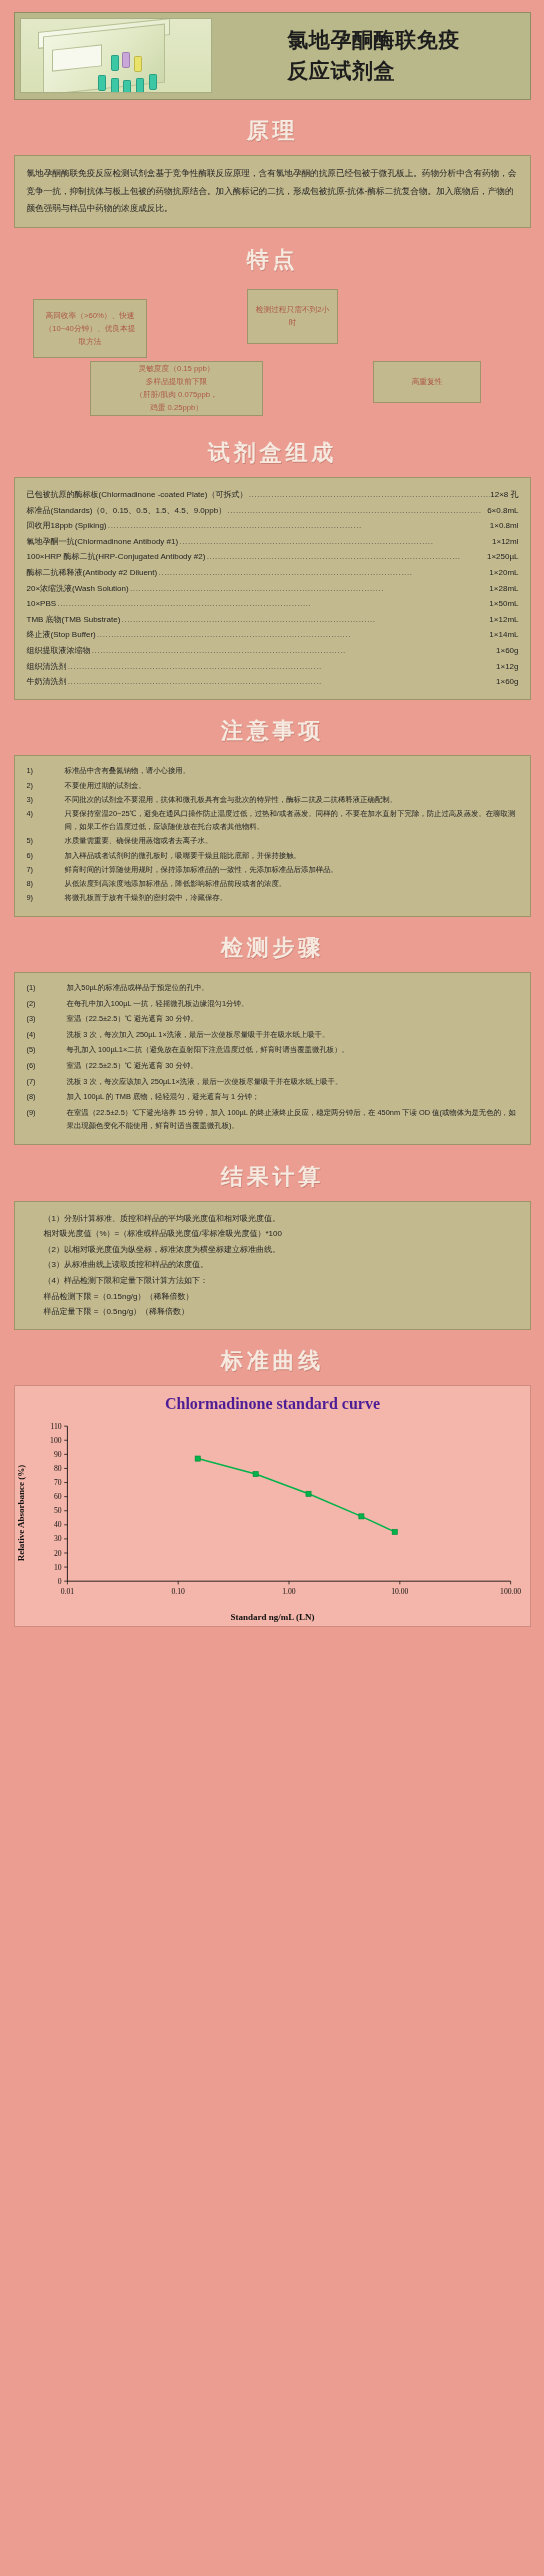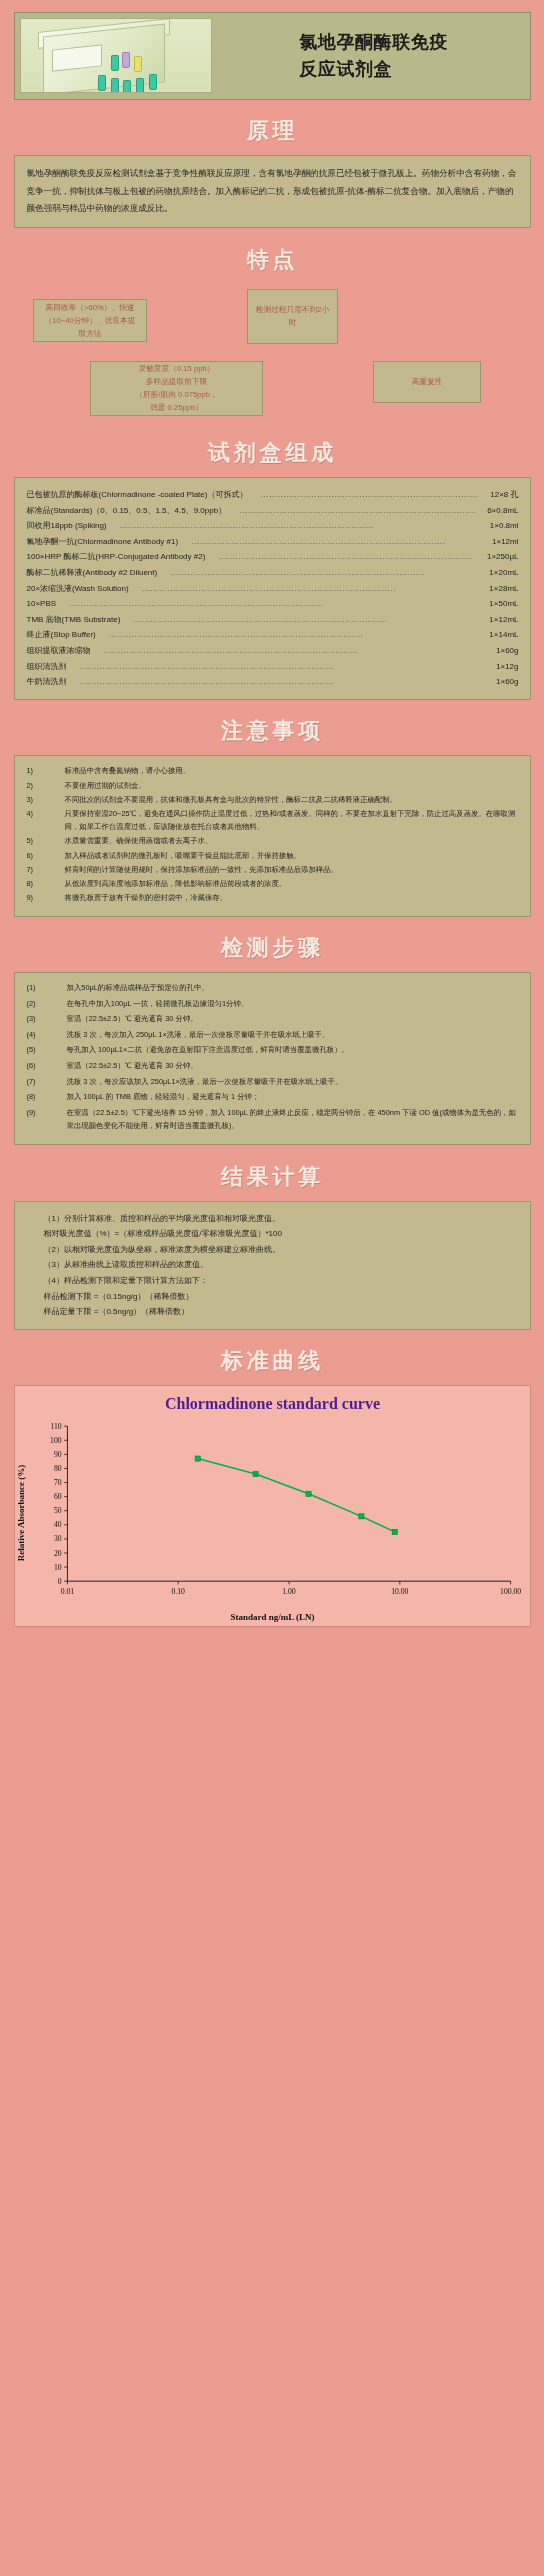--- a/index.html
+++ b/index.html
@@ -50,21 +50,21 @@
   .plate {
     position:absolute; left:31px; top:28px; width:50px; height:22px;
     background:#f7f9ee; border:0.6px solid #b6bf93; transform: skewY(-6deg);
   }
   .header-title {
     flex: 1;
     display:flex; align-items:center; justify-content:center;
     padding: 0 10.2px;
   }
   .header-title h1 {
-    font-size: 18px;
+    font-size: 21px;
     line-height: 1.45;
     margin:0;
     color: #1d1d1d;
     font-weight: bold;
     letter-spacing: 0.6px;
     text-align: left;
   }
   
   .sec-title {
     text-align:center;
@@ -94,31 +94,30 @@
     position: absolute;
     background: #c2b98f;
     border: 0.6px solid #9d9568;
     color: #ad5a48;
     font-size: 7.7px;
     line-height: 1.7;
     padding: 6.4px 7.7px;
     text-align: center;
     display:flex; align-items:center; justify-content:center;
   }
-  #feat0 { left: 19px;  top: 15.4px;  width: 114px; height: 43px; }
+  #feat0 { left: 19px;  top: 15.4px;  width: 114px; height: 59px; }
   #feat1 { left: 233px; top: 5.1px;   width: 91px; height: 55px; }
   #feat2 { left: 76px; top: 77px; width: 173px; height: 55px; }
   #feat3 { left: 359px; top: 77px; width: 108px; height: 42px; }
   
   .comp-row {
     display: flex;
     white-space: nowrap;
     font-size: 8px;
     line-height: 1.95;
-    gap: 12px;
   }
   .comp-name { flex: 0 0 auto; }
   .comp-dots { flex: 1 1 auto; overflow: hidden; letter-spacing: 0.6px; padding: 0 1.3px; color:#4a4a3a; }
   .comp-qty { flex: 0 0 auto; }
   
   .num-row { display:flex; font-size: 7.4px; line-height: 1.75; margin-bottom:1.3px; }
   .num-idx { flex: 0 0 22px; }
   .num-txt { flex: 1; margin-left: 16px; }
   .steps .num-idx { flex: 0 0 24px; }
   .steps .num-row { margin-bottom: 2.6px; }

